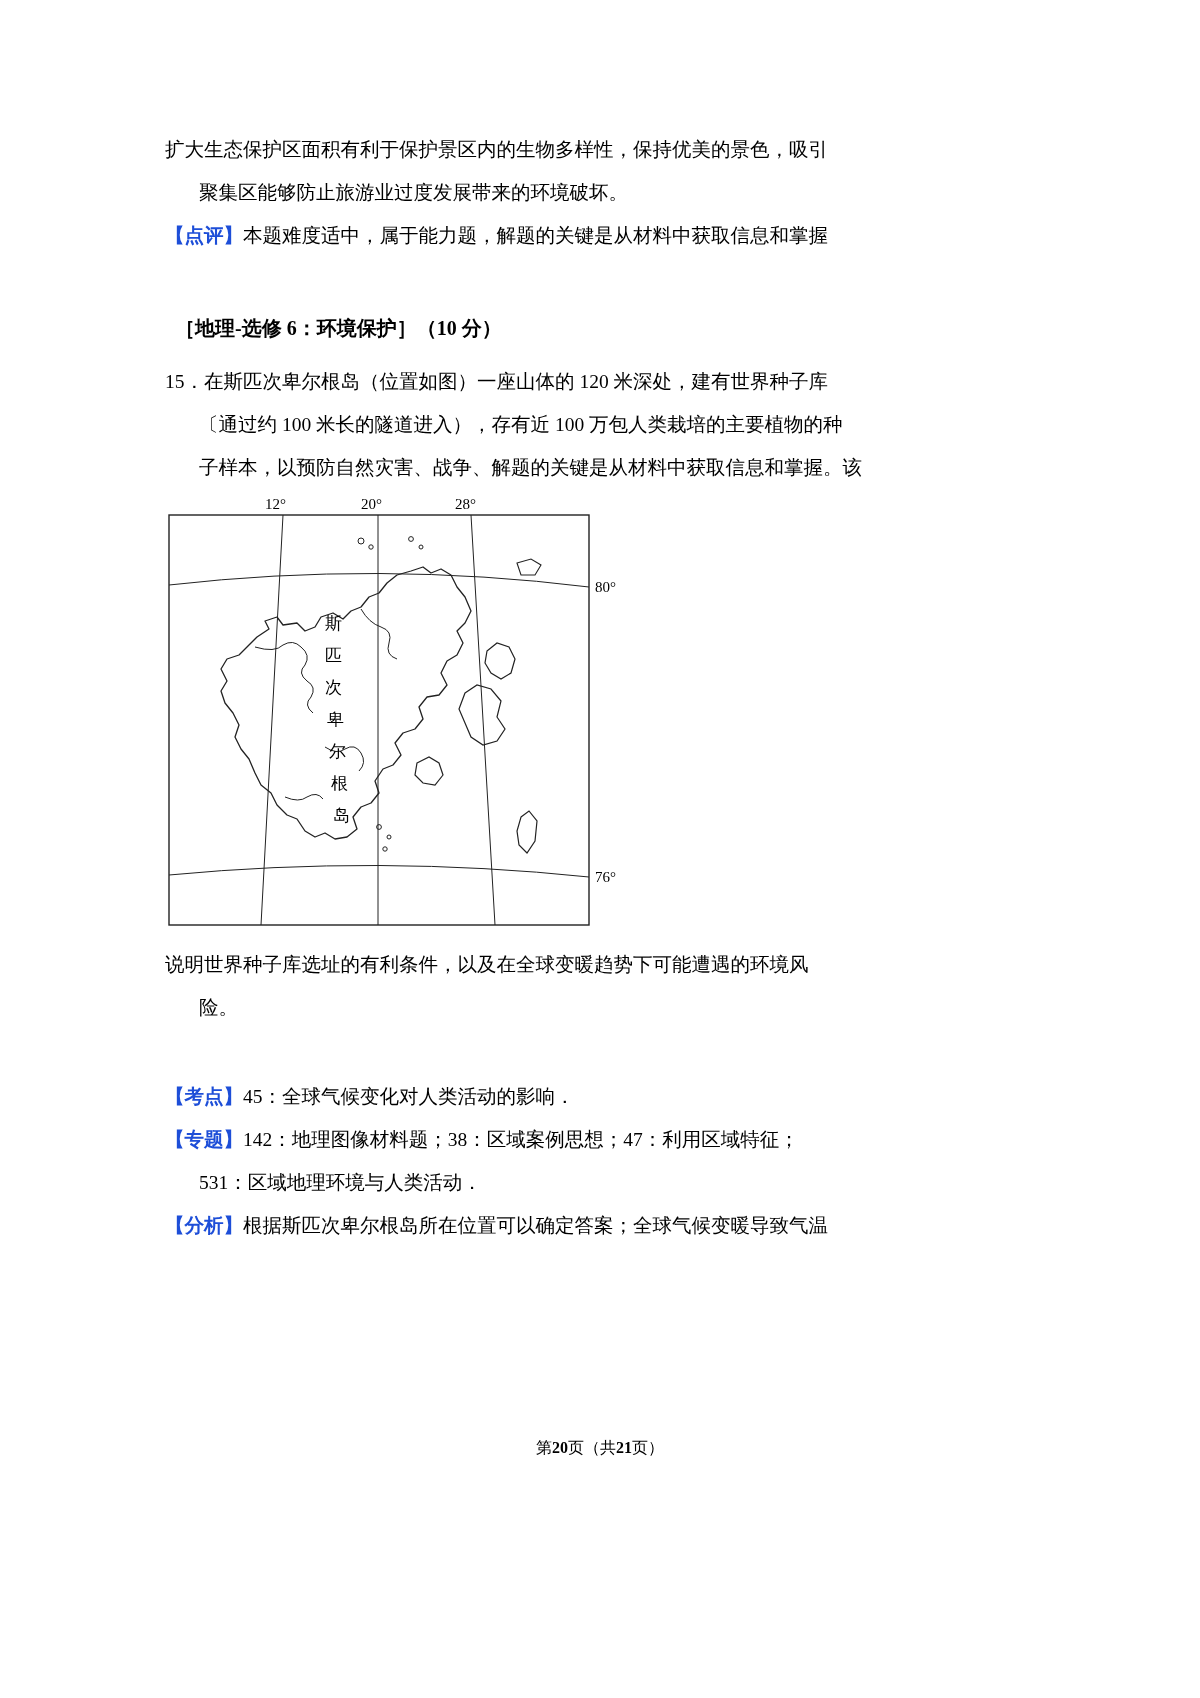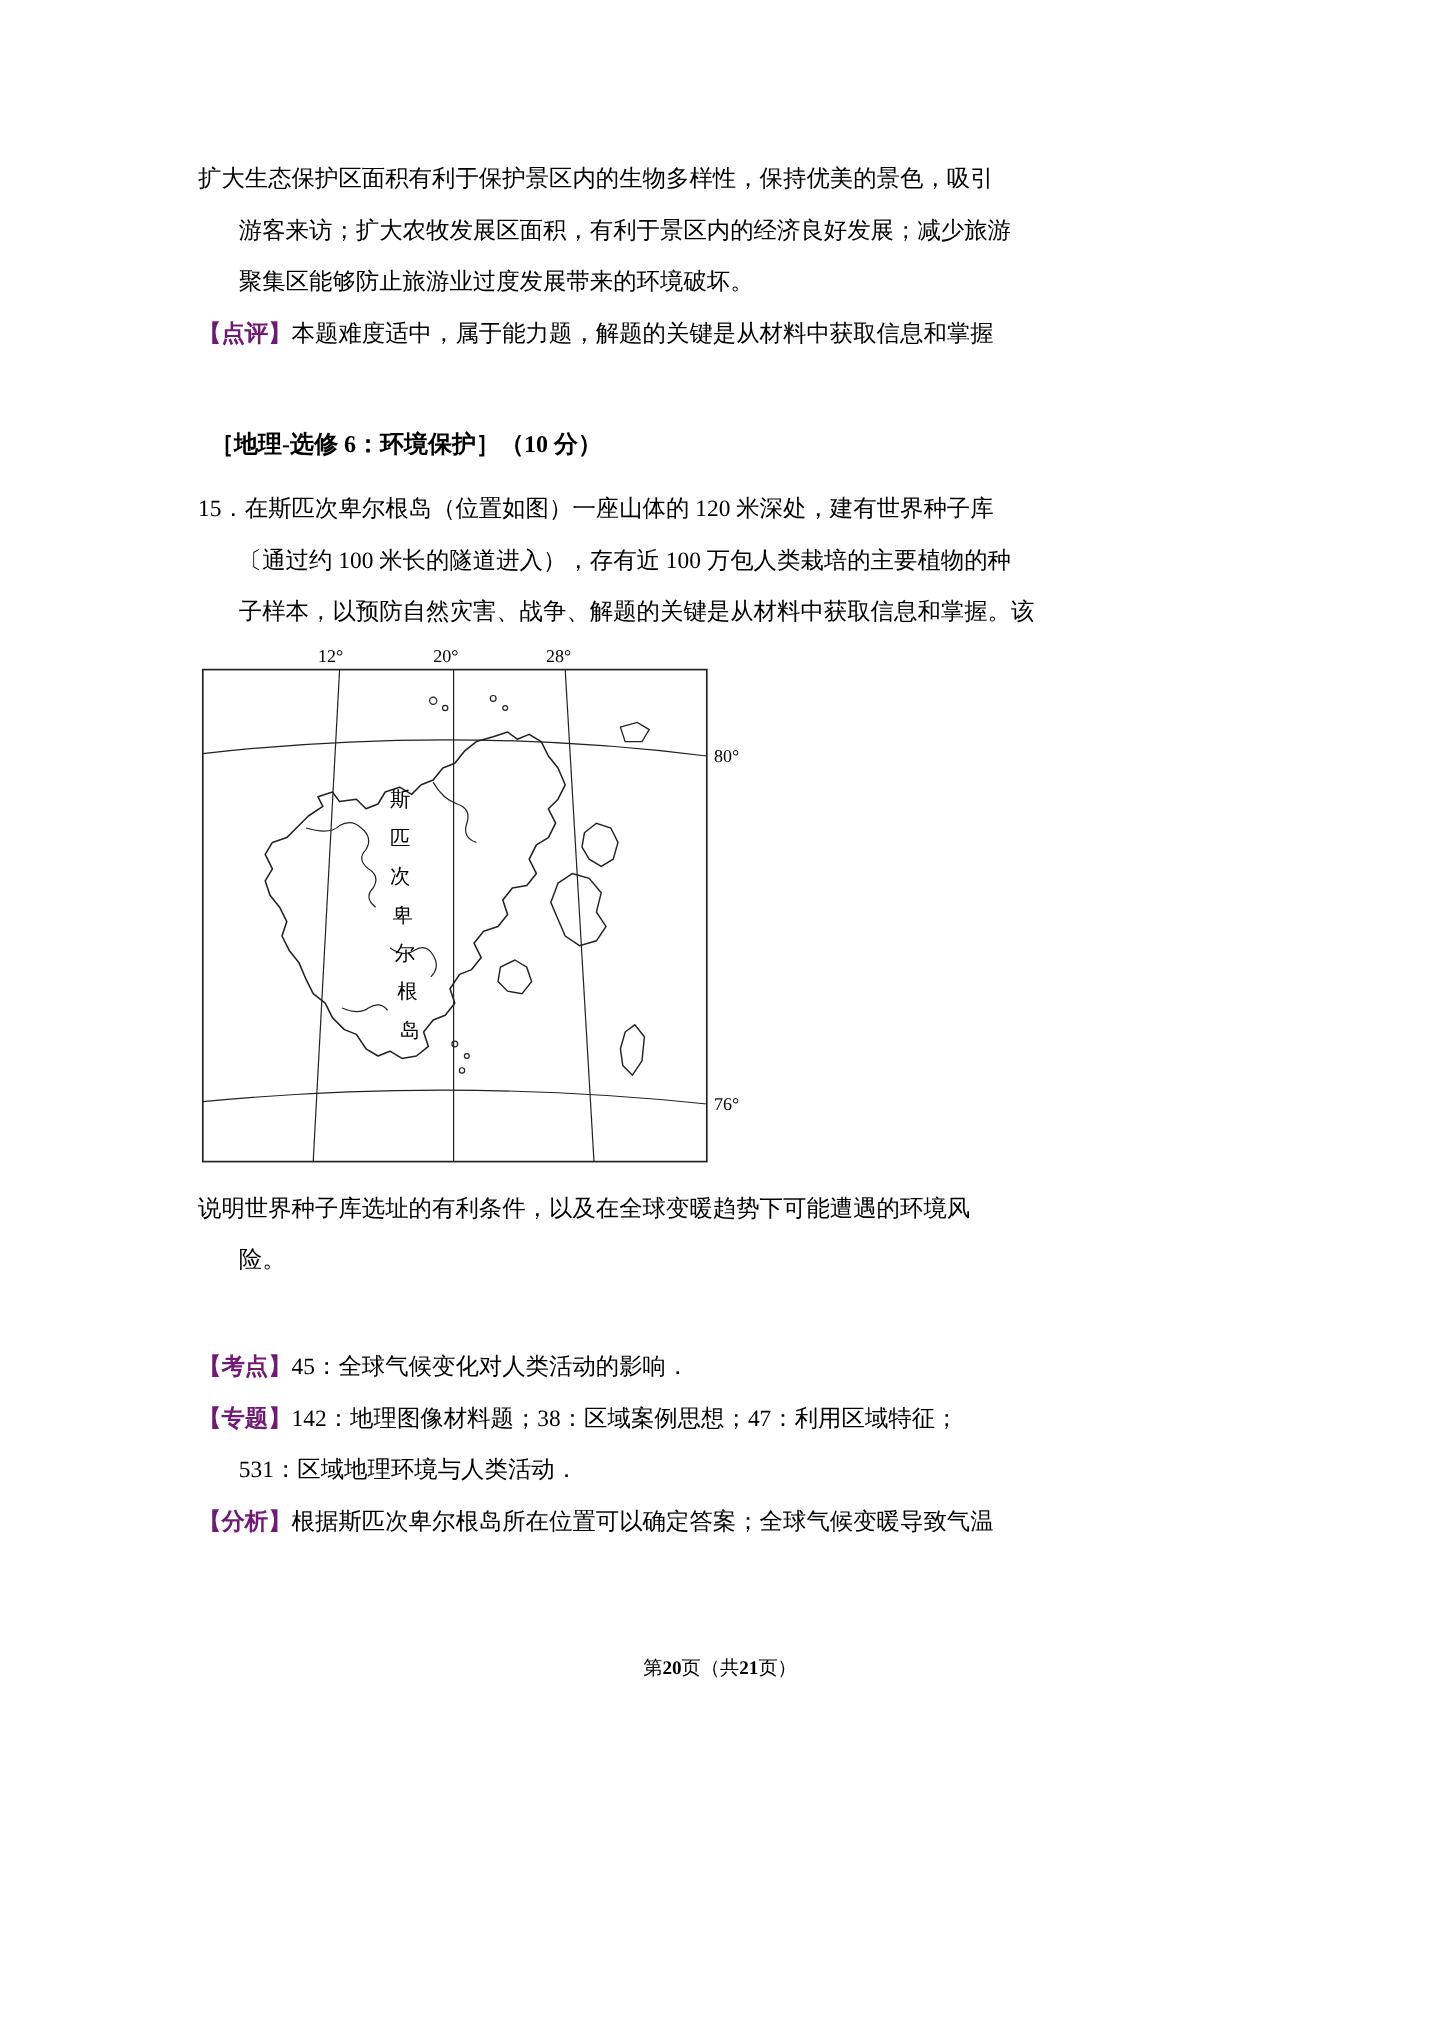--- a/index.html
+++ b/index.html
@@ -36,21 +36,21 @@
     text-justify: inter-ideograph;
   }
   .para-body {
     text-indent: 0;
   }
   .hang2 {
     padding-left: 34px;
     text-indent: 0;
   }
   .tag {
-    color: #701a75;
+    color: #1d4ed8;
     font-weight: bold;
   }
   .section-title {
     font-size: 20px;
     font-weight: bold;
     line-height: 43px;
     margin: 10px;
   }
   .spacer-md { height: 40px; }
   .spacer-lg { height: 46px; }
@@ -62,36 +62,35 @@
     position: relative;
     height: 440px;
   }
   .map-svg {
     display: block;
     margin-left: 0;
   }
   .footer {
     position: absolute;
     left: 0;
-    top: 1380px;
+    top: 1438px;
     width: 1200px;
     text-align: center;
     font-size: 16px;
   }
   .footer b { font-weight: bold; }
 </style>
 </head>
 <body>
 
 <div class="page">
 
   <div class="content">
 
     <p class="para-body">扩大生态保护区面积有利于保护景区内的生物多样性，保持优美的景色，吸引</p>
-    <p class="hang2">游客来访；扩大农牧发展区面积，有利于景区内的经济良好发展；减少旅游</p>
     <p class="hang2">聚集区能够防止旅游业过度发展带来的环境破坏。</p>
 
     <p><span class="tag">【点评】</span><span>本题难度适中，属于能力题，解题的关键是从材料中获取信息和掌握</span></p>
 
     <div class="spacer-md"></div>
 
     <p class="section-title">［地理-选修 6：环境保护］（10 分）</p>
 
     <p><span class="q-num">15．</span><span>在斯匹次卑尔根岛（位置如图）一座山体的 120 米深处，建有世界种子库</span></p>
     <p class="hang2">〔通过约 100 米长的隧道进入），存有近 100 万包人类栽培的主要植物的种</p>

